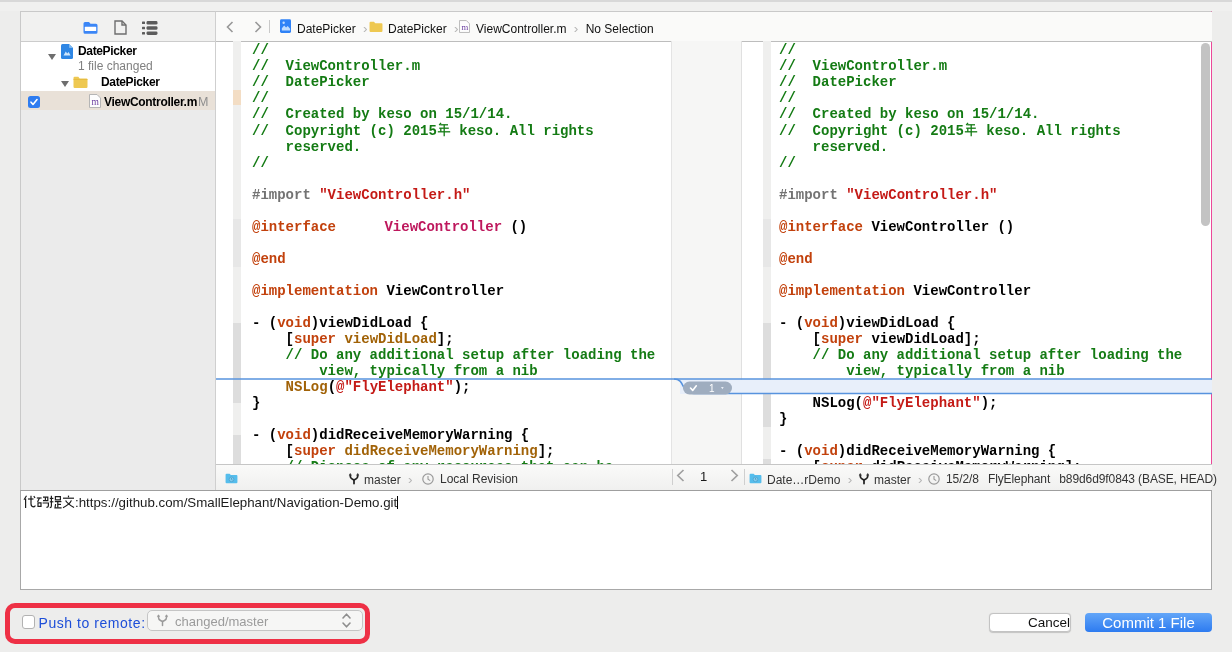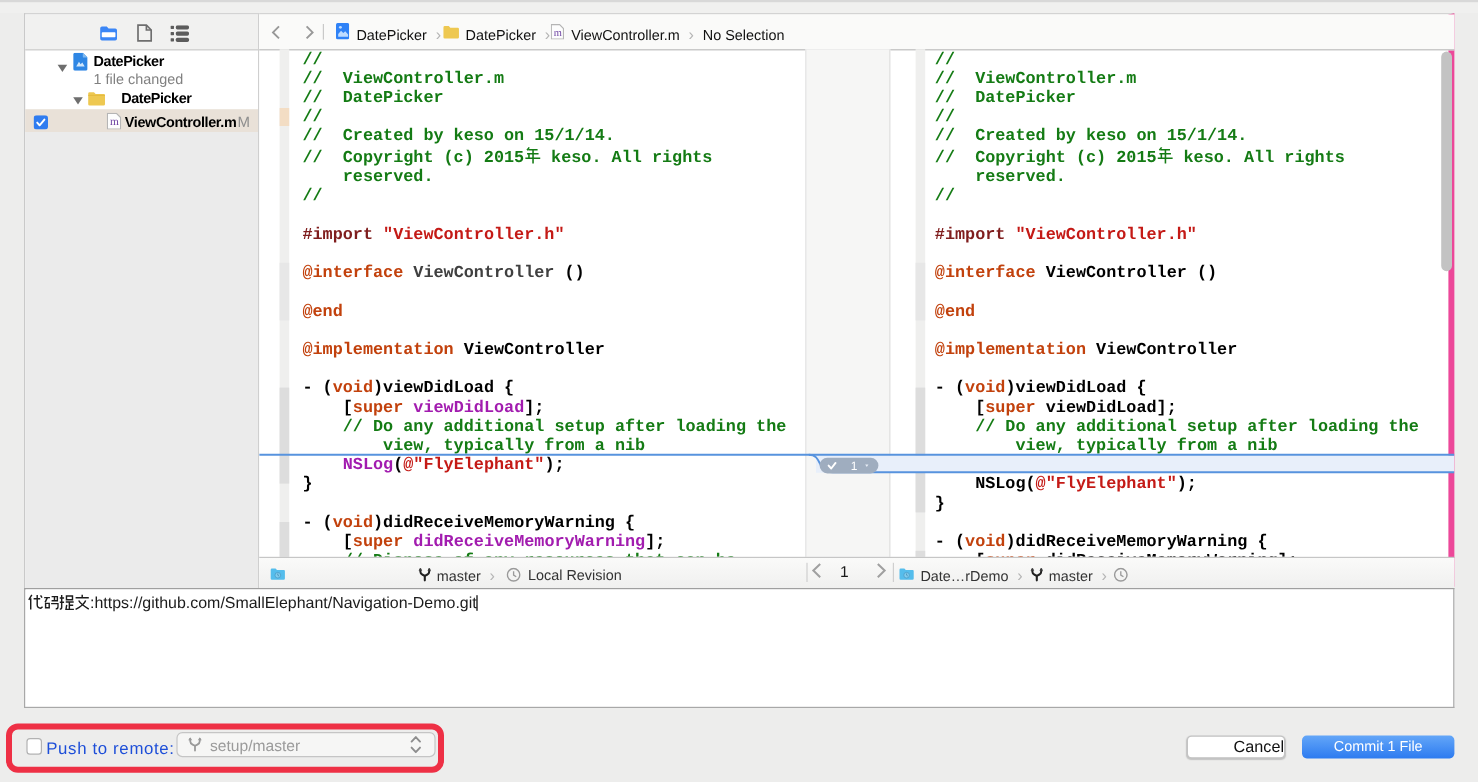--- a/index.html
+++ b/index.html
@@ -1,19 +1,19 @@
 <!DOCTYPE html>
 <html><head><meta charset="utf-8">
 <style>
 html,body{margin:0;padding:0;width:1232px;height:652px;overflow:hidden;background:#ededec;font-family:"Liberation Sans",sans-serif;}
 #root{position:absolute;top:0;left:0;width:1232px;height:652px;}
 .abs{position:absolute;}
 
 .code{font-family:"Liberation Mono",monospace;font-size:14px;line-height:16px;white-space:pre;color:#000;font-weight:700;letter-spacing:0;}
-.g{color:#147b14;} .k{color:#c2410c;} .r{color:#c41a16;} .p{color:#7f1d1d;} .t{color:#404040;} .n{color:#a21caf;}
+.g{color:#147b14;} .k{color:#c2410c;} .r{color:#c41a16;} .p{color:#737373;} .t{color:#be185d;margin-left:40px;} .n{color:#a16207;}
 .bartxt{font-size:12px;color:#333;white-space:nowrap;}
 .crumb{color:#b5b5b5;font-size:13.5px;padding:0 4px;}
 </style></head>
 <body>
 <div id="root">
 
   <div class="abs" style="left:0;top:0;width:1232px;height:2px;background:#d8d8d8;"></div>
   <div class="abs" style="left:0;top:2px;width:1232px;height:9px;background:#f0f0ef;"></div>
 
   <div class="abs" style="left:20px;top:11px;width:196px;height:479px;background:#fff;border-left:1px solid #c9c9c9;border-top:1px solid #c9c9c9;border-right:1px solid #cfcfcf;box-sizing:border-box;">
@@ -60,21 +60,21 @@
       <path d="M3 6.2 l2 2.2 L9 3.6" fill="none" stroke="#fff" stroke-width="1.6" stroke-linecap="round" stroke-linejoin="round"></path>
     </svg>
     <svg class="abs" style="left:68px;top:82px;" width="12" height="14" viewBox="0 0 12 14">
       <path d="M0.5 0.5 h7.5 l3.5 3.5 v9.5 h-11 z" fill="#fdfdfd" stroke="#b5b5b5" stroke-width="1"></path>
       <text x="2.6" y="10.5" font-size="9.5" fill="#6b3fa0" font-family="Liberation Serif,serif">m</text>
     </svg>
     <div class="abs" style="left:83px;top:82.5px;font-size:12px;letter-spacing:-0.3px;color:#000;font-weight:bold;">ViewController.m</div>
     <div class="abs" style="left:177px;top:83px;font-size:12.5px;color:#8e8e8e;">M</div>
   </div>
 
-  <div class="abs" style="left:216px;top:11px;width:996px;height:478px;background:#fff;border-top:1px solid #c9c9c9;border-right:5px solid #ec4899;box-sizing:border-box;">
+  <div class="abs" style="left:216px;top:11px;width:996px;height:478px;background:#fff;border-top:1px solid #c9c9c9;border-right:1px solid #ec4899;box-sizing:border-box;">
 
     <div class="abs" style="left:0;top:0;width:996px;height:29px;background:#fafaf9;border-bottom:1px solid #bdbdbd;"></div>
     <svg class="abs" style="left:10px;top:9px;" width="8" height="12" viewBox="0 0 8 12">
         <path d="M6.5 1 L1.5 6 L6.5 11" fill="none" stroke="#989898" stroke-width="1.6"></path>
       </svg>
     <svg class="abs" style="left:38px;top:9px;" width="8" height="12" viewBox="0 0 8 12">
         <path d="M1.5 1 L6.5 6 L1.5 11" fill="none" stroke="#989898" stroke-width="1.6"></path>
       </svg>
     <div class="abs" style="left:53px;top:8px;width:1px;height:13px;background:#c9c9c9;"></div>
     <svg class="abs" style="left:64px;top:7px;" width="11" height="14" viewBox="0 0 12 15">
@@ -235,20 +235,21 @@
         <path d="M10.5 1.5 v2 q0 2-2 3 l-2 1"></path>
       </g>
       <path d="M0.8 2.8 L2.5 0.5 4.2 2.8z" fill="#3c3c3c"></path>
       <path d="M8.8 2.8 L10.5 0.5 12.2 2.8z" fill="#3c3c3c"></path>
     </svg>
     <div class="abs bartxt" style="left:658px;top:460px;">master <span class="crumb">›</span></div>
     <svg class="abs" style="left:712px;top:461px;" width="12" height="12" viewBox="0 0 12 12">
       <circle cx="6" cy="6" r="5.2" fill="none" stroke="#9a9a9a" stroke-width="1.2"></circle>
       <path d="M6 3 v3.2 l2.2 1.4" fill="none" stroke="#9a9a9a" stroke-width="1.1"></path>
     </svg>
+    <div class="abs bartxt" style="left:730px;top:460px;letter-spacing:-0.1px;">15/2/8  FlyElephant  b89d6d9f0843 (BASE, HEAD)</div>
   </div>
 
   <div class="abs" style="left:20px;top:490px;width:1192px;height:99.5px;background:#fff;border:1px solid #a8a8a8;border-top-color:#9f9f9f;box-sizing:border-box;"></div>
   <div class="abs" style="left:23px;top:494.5px;font-size:13.3px;color:#1c1c1c;">
     <svg width="13" height="14" viewBox="0 0 13 14" style="vertical-align:-2px">
         <g stroke="#1c1c1c" stroke-width="1.2" fill="none">
           <path d="M3.5 0.8 L1 4.8"></path>
           <path d="M2.6 3.5 V13"></path>
           <path d="M5 4 H10.5"></path>
           <path d="M8 0.8 V9 q0 2.8 3 2.8 l1.5-1.2"></path>
@@ -289,21 +290,21 @@
   <div class="abs" style="left:38.5px;top:614.5px;font-size:14px;color:#1d4ed8;letter-spacing:0.55px;">Push to remote:</div>
   <div class="abs" style="left:146.5px;top:610px;width:216.5px;height:20.5px;background:#f6f6f5;border:1px solid #c5c5c5;border-radius:5px;box-sizing:border-box;"></div>
   <svg class="abs" style="left:156px;top:614px;" width="13" height="13" viewBox="0 0 13 13">
     <g stroke="#9a9a9a" stroke-width="1.5" fill="none" stroke-linecap="round">
       <path d="M2.5 1.5 v2 q0 2 2 3 l2 1 v4"></path>
       <path d="M10.5 1.5 v2 q0 2-2 3 l-2 1"></path>
     </g>
     <path d="M0.8 2.8 L2.5 0.5 4.2 2.8z" fill="#9a9a9a"></path>
     <path d="M8.8 2.8 L10.5 0.5 12.2 2.8z" fill="#9a9a9a"></path>
   </svg>
-  <div class="abs" style="left:175px;top:613.5px;font-size:13px;color:#9b9b9b;">setup/master</div>
+  <div class="abs" style="left:175px;top:613.5px;font-size:13px;color:#9b9b9b;">changed/master</div>
   <svg class="abs" style="left:341px;top:613px;" width="11" height="15" viewBox="0 0 11 15">
     <path d="M2 5 L5.5 1.2 9 5" fill="none" stroke="#8e8e8e" stroke-width="1.6" stroke-linecap="round" stroke-linejoin="round"></path>
     <path d="M2 10 L5.5 13.8 9 10" fill="none" stroke="#8e8e8e" stroke-width="1.6" stroke-linecap="round" stroke-linejoin="round"></path>
   </svg>
 
   <div class="abs" style="left:989px;top:612.5px;width:82px;height:19px;background:#fff;border:0.5px solid #c3c3c3;border-radius:4px;box-shadow:0 0.5px 1px rgba(0,0,0,0.18);box-sizing:border-box;text-align:right;font-size:13.5px;color:#111;line-height:18px;">Cancel</div>
-  <div class="abs" style="left:1085px;top:612.5px;width:127px;height:19.5px;background:linear-gradient(180deg,#63a6f8,#2d7bf0);border-radius:4px;text-align:center;font-size:12px;color:#fff;line-height:19px;">Commit 1 File</div>
+  <div class="abs" style="left:1085px;top:612.5px;width:127px;height:19.5px;background:linear-gradient(180deg,#63a6f8,#2d7bf0);border-radius:4px;text-align:center;font-size:15px;color:#fff;line-height:19px;">Commit 1 File</div>
 </div>
 
 </body></html>

